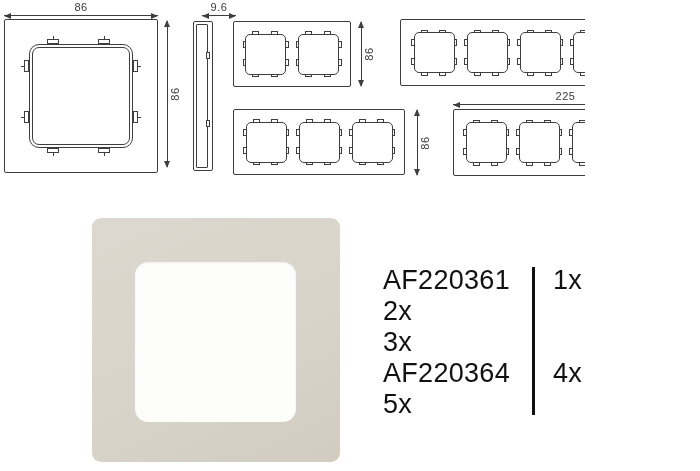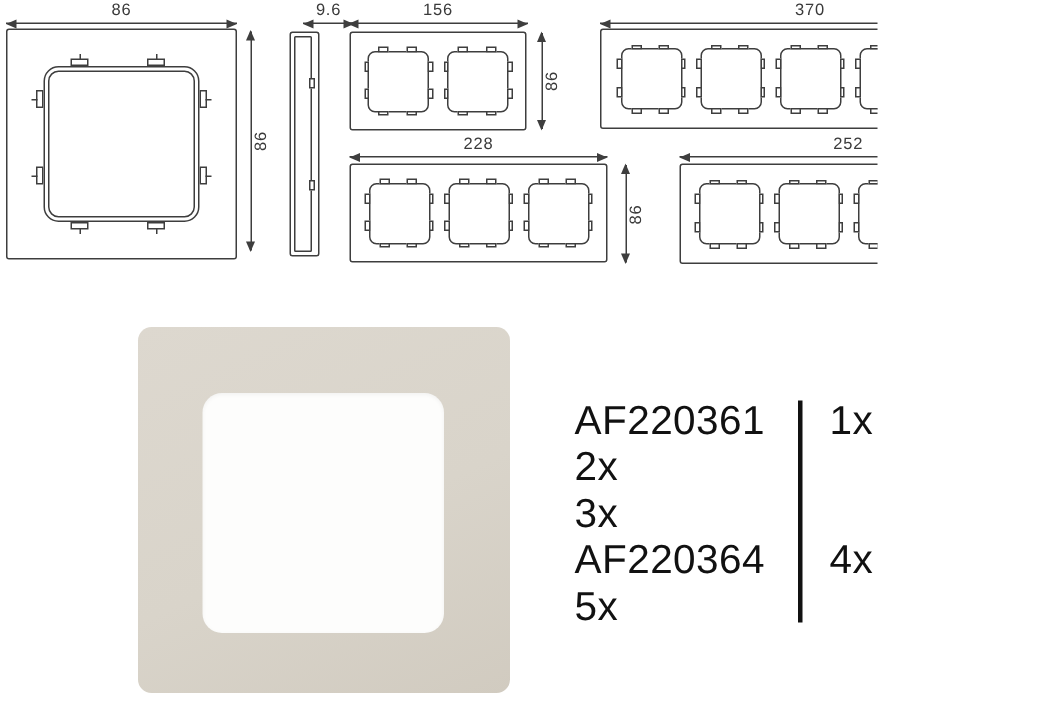--- a/index.html
+++ b/index.html
@@ -103,37 +103,25 @@
   <div class="hdim" style="left:4px;top:2px;width:154px">
     <span class="hlabel">86</span>
     <span class="hline"></span>
   </div>
 
   <div class="hdim" style="left:202px;top:2px;width:34px">
     <span class="hlabel">9.6</span>
     <span class="hline"></span>
   </div>
 
-  <div class="hdim" style="left:232px;top:2px;width:120px">
-    <span class="hlabel">156</span>
-    <span class="hline"></span>
-  </div>
-
-  <div class="hdim" style="left:400px;top:2px;width:280px">
-    <span class="hlabel">370</span>
-    <span class="hline"></span>
-  </div>
-
-  <div class="hdim" style="left:233px;top:91px;width:172px">
-    <span class="hlabel">228</span>
-    <span class="hline"></span>
-  </div>
+
+
 
   <div class="hdim" style="left:453px;top:91px;width:225px">
-    <span class="hlabel">252</span>
+    <span class="hlabel">225</span>
     <span class="hline"></span>
   </div>
 
   <div class="vdim" style="left:167px;top:21px;height:146px">
     <span class="vlabel">86</span>
   </div>
   <div class="vdim" style="left:361px;top:22px;height:64px">
     <span class="vlabel">86</span>
   </div>
   <div class="vdim" style="left:686px;top:20px;height:66px">

